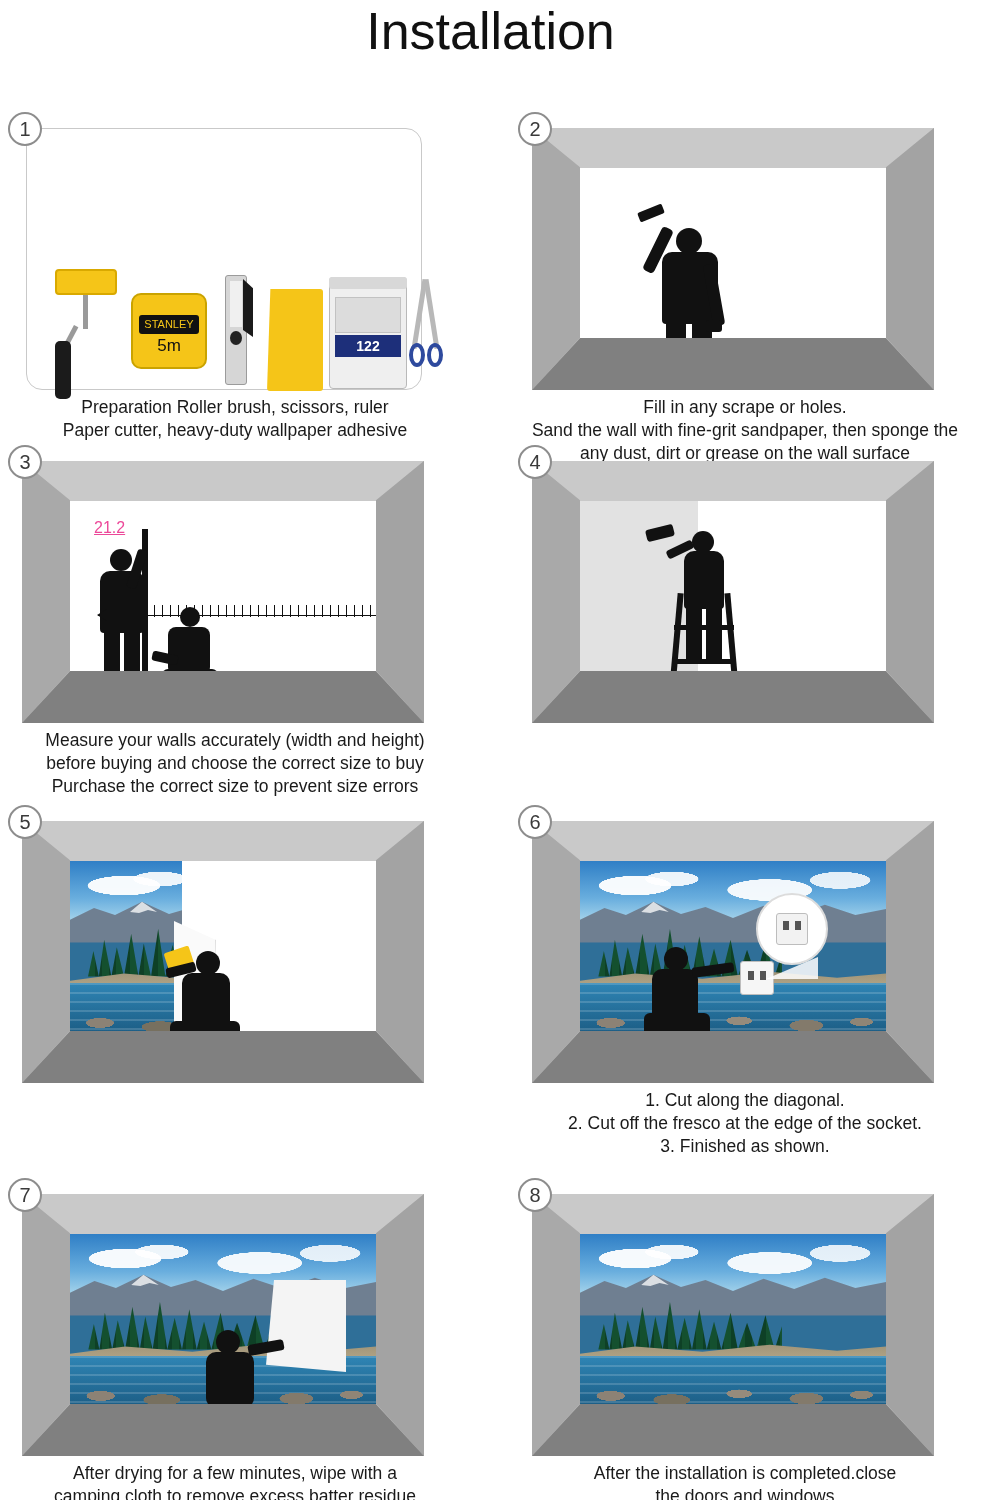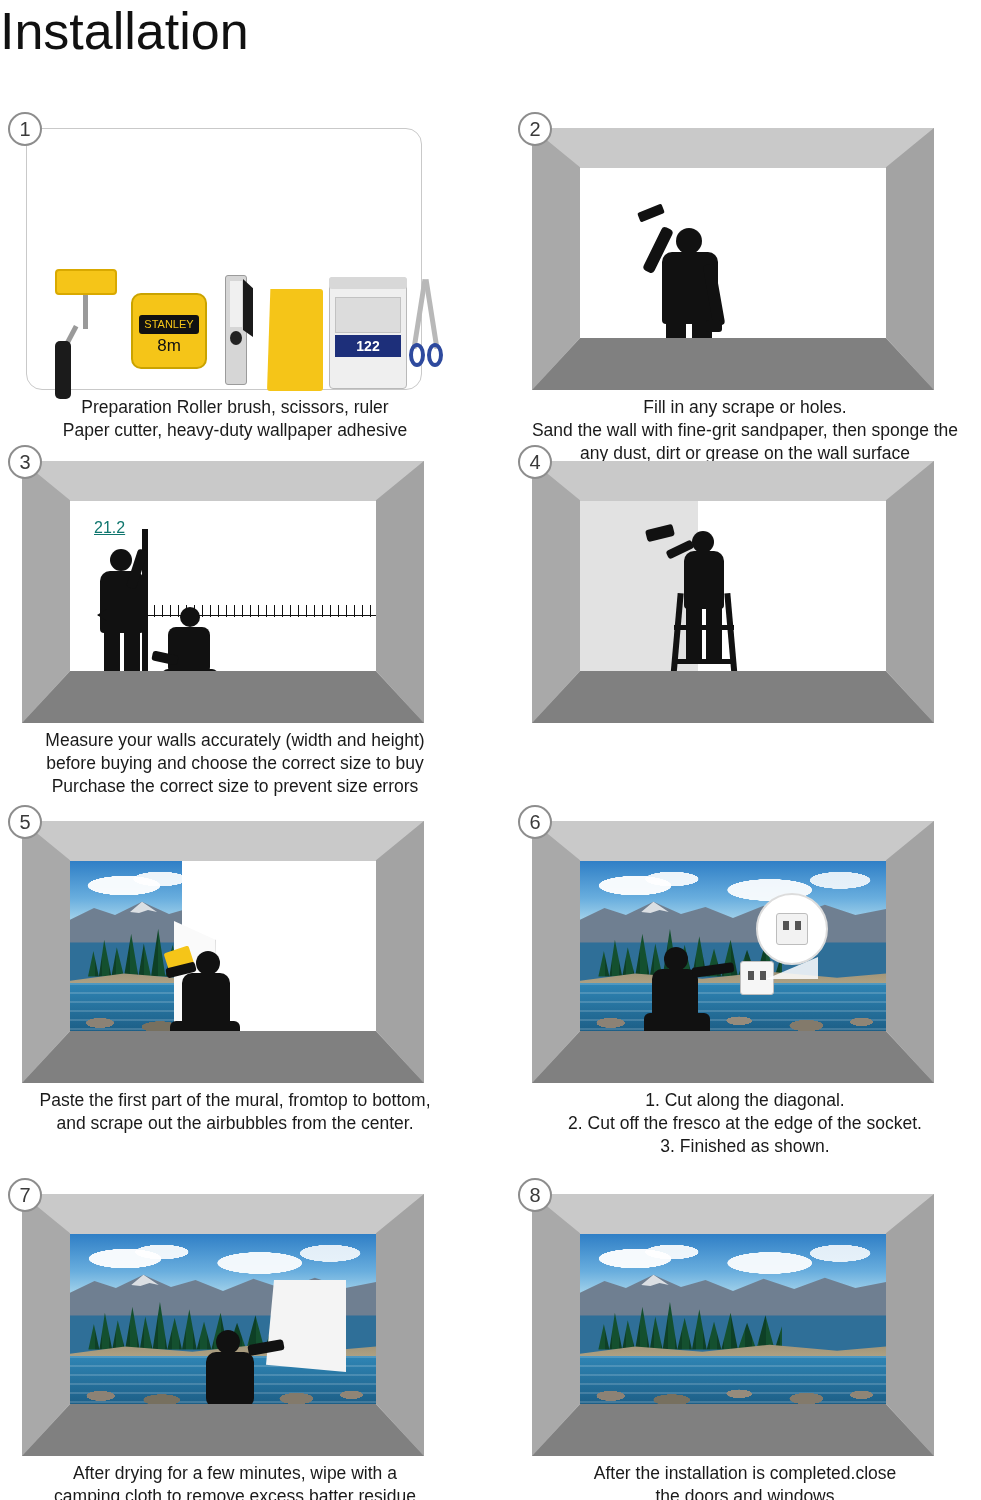--- a/index.html
+++ b/index.html
@@ -9,21 +9,21 @@
     font-family: "Liberation Sans", sans-serif;
   }
   #page {
     position: relative;
     width: 981px;
     height: 1500px;
     background: #ffffff;
     overflow: hidden;
   }
   .title {
-    text-align: left;
+    text-align: center;
     font-size: 52px;
     font-weight: 400;
     color: #111;
     letter-spacing: 0px;
     line-height: 58px;
     padding-top: 2px;
     font-family: "Liberation Sans", sans-serif;
   }
   .grid {
     position: relative;
@@ -166,21 +166,21 @@
   .ruler-line { position: absolute; left: 0; top: 12px; width: 100%; height: 1px; background: #111; }
   .ruler-ticks {
     position: absolute; left: 8px; top: 2px; width: 274px; height: 12px;
     background: repeating-linear-gradient(to right, #111 0 1px, transparent 1px 8px);
   }
   .arrow-l, .arrow-r {
     position: absolute; top: 6px; width: 0; height: 0;
     border-top: 6px solid transparent; border-bottom: 6px solid transparent;
   }
   .arrow-l { left: -1px; border-right: 10px solid #111; }
-  .meas-label { position: absolute; left: 24px; top: 18px; font-size: 16px; color: #0f766e; text-decoration: underline; }
+  .meas-label { position: absolute; left: 24px; top: 18px; font-size: 16px; color: #ec4899; text-decoration: underline; }
   .small { font-size: 16px; }
 </style>
 </head>
 <body>
 
 <div id="page">
 
   <div class="title">Installation</div>
 
   <div class="grid">
@@ -195,21 +195,21 @@
           <span class="sil" style="left:56px; top:166px; width:5px; height:34px; background:#9a9a9a;"></span>
           <span class="sil" style="left:42px; top:196px; width:5px; height:20px; background:#9a9a9a; transform:rotate(28deg);"></span>
           <span class="sil" style="left:28px; top:212px; width:16px; height:58px; background:#1b1b1b; border-radius:5px;"></span>
         </span>
 
         
         <span>
           <span class="sil" style="left:104px; top:164px; width:76px; height:76px; background:#f5c518; border:2px solid #caa300; border-radius:10px;"></span>
           <span class="sil" style="left:112px; top:186px; width:60px; height:19px; background:#111; border-radius:3px;"></span>
           <span class="sil small" style="left:114px; top:187px; width:56px; height:16px; background:transparent; color:#f5c518; font-size:11px; text-align:center; line-height:16px;">STANLEY</span>
-          <span class="sil" style="left:112px; top:206px; width:60px; height:22px; background:transparent; color:#111; font-size:17px; text-align:center; line-height:22px;">8m</span>
+          <span class="sil" style="left:112px; top:206px; width:60px; height:22px; background:transparent; color:#111; font-size:17px; text-align:center; line-height:22px;">5m</span>
         </span>
 
         
         <span>
           <span class="sil" style="left:198px; top:146px; width:22px; height:110px; background:#d6d6d6; border:1px solid #9b9b9b; border-radius:3px;"></span>
           <span class="sil" style="left:203px; top:152px; width:12px; height:46px; background:#f0f0f0;"></span>
           <span class="sil" style="left:203px; top:202px; width:12px; height:14px; background:#222; border-radius:50%;"></span>
           <span class="sil" style="left:216px; top:150px; width:10px; height:58px; background:#1b1b1b; clip-path:polygon(0 0,100% 16%,100% 100%,0 88%);"></span>
         </span>
 
@@ -363,22 +363,20 @@
           <span class="sil" style="left:96px; top:88px; width:26px; height:20px; background:#f5c518; transform:rotate(-18deg); border-radius:2px;"></span>
           <span>
             <span class="sil" style="left:126px; top:90px; width:24px; height:24px; border-radius:50%;"></span>
             <span class="sil" style="left:112px; top:112px; width:48px; height:58px; border-radius:10px;"></span>
             <span class="sil" style="left:100px; top:160px; width:70px; height:34px; border-radius:6px;"></span>
             
             <span class="sil" style="left:96px; top:104px; width:30px; height:10px; transform:rotate(-14deg); border-radius:3px;"></span>
           </span>
         </div>
       </div>
-      <div class="caption" style="margin-left:5px; white-space:pre-line;">Paste the first part of the mural, fromtop to bottom,
-and scrape out the airbubbles from the center.</div>
     </div>
 
     <div class="step" style="left:510px; top:745px; width:470px;">
       <div class="badge">6</div>
       <div class="frame">
         <div class="outer"></div>
           <div class="bevel-top"></div>
           <div class="bevel-left"></div>
         <div class="bevel-right"></div>
           <div class="bevel-bottom"></div>

